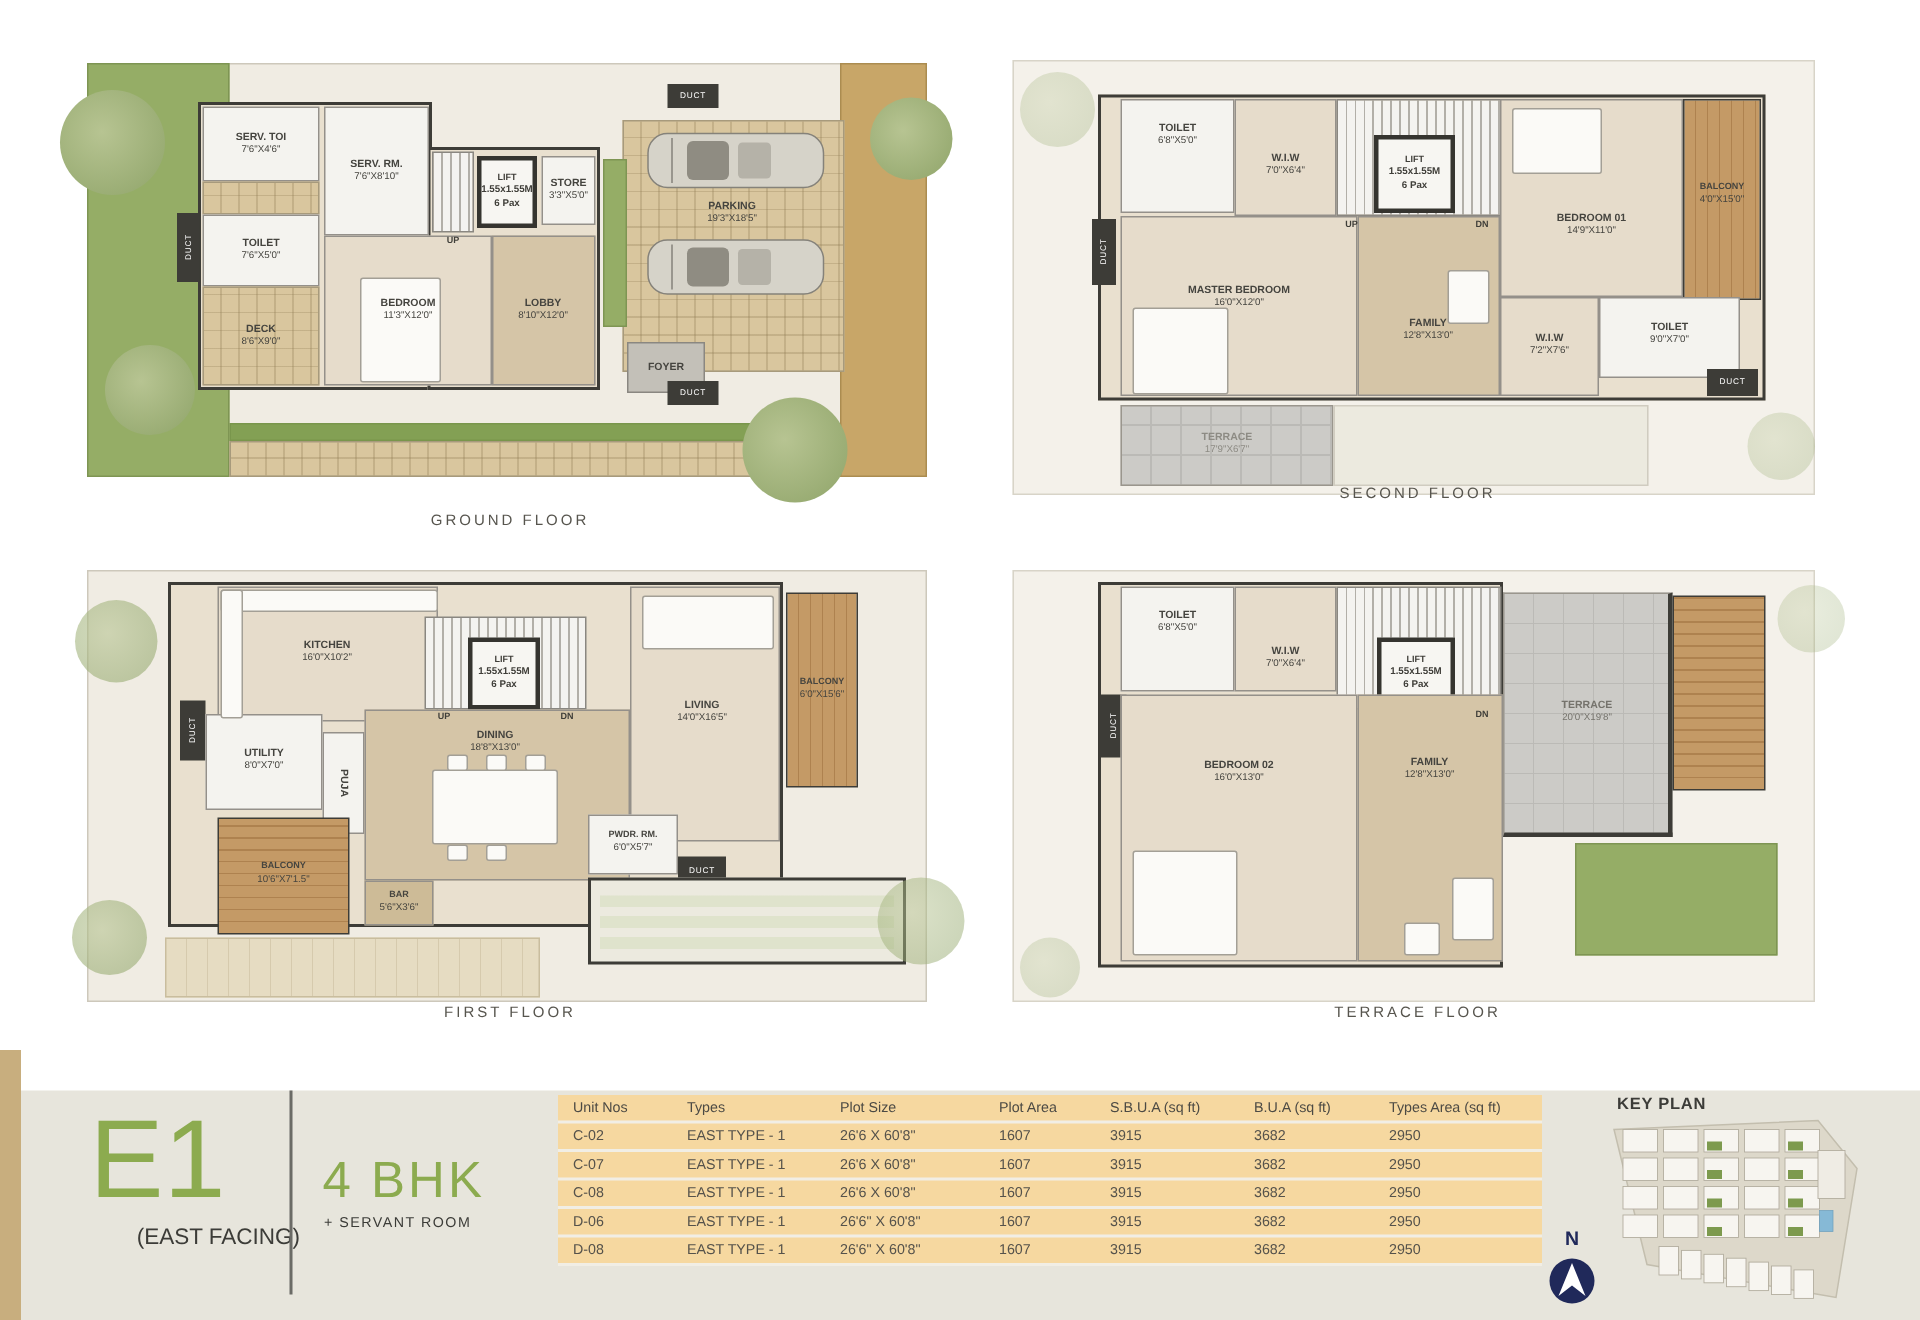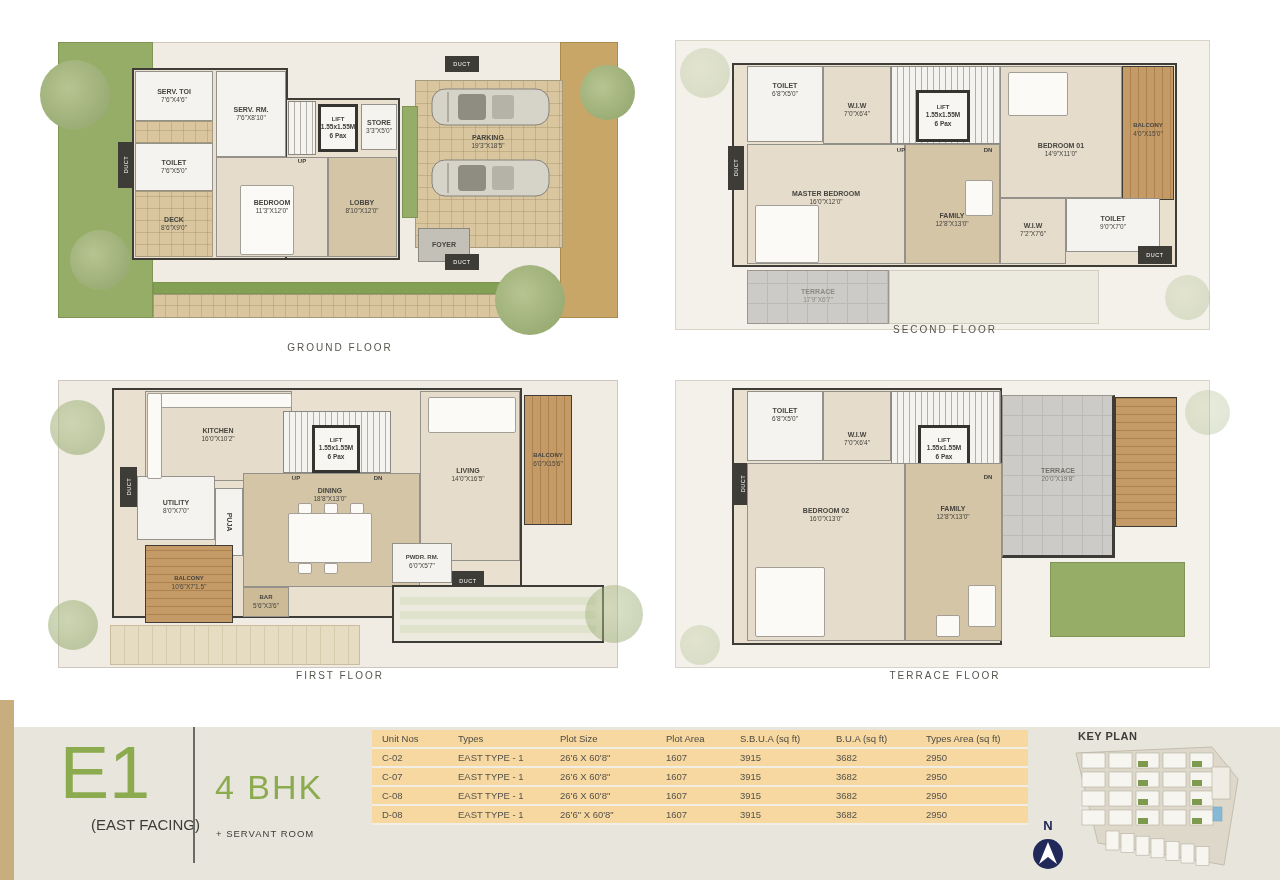--- a/index.html
+++ b/index.html
@@ -51,21 +51,21 @@
   
   .bottom-panel{position:absolute;left:14px;top:727px;width:1266px;height:153px;background:#e7e5dc;}
   .tan-block{position:absolute;left:0;top:700px;width:14px;height:180px;background:#c8ae7e;}
   .unit-code{position:absolute;left:30px;top:734px;width:150px;text-align:center;
              font-size:74px;line-height:78px;color:#8cab4f;}
   .unit-facing{position:absolute;left:10px;top:816px;width:190px;text-align:right;
                font-size:15px;color:#3c3c38;}
   .vdivider{position:absolute;left:193px;top:727px;width:2px;height:136px;background:#6b6b66;}
   .unit-bhk{position:absolute;left:205px;top:768px;width:150px;text-align:left;padding-left:10px;
             font-size:34px;letter-spacing:2px;color:#8cab4f;}
-  .unit-sub{position:absolute;left:216px;top:828px;font-size:9.5px;letter-spacing:1px;color:#3c3c38;}
+  .unit-sub{position:absolute;left:216px;top:810px;font-size:9.5px;letter-spacing:1px;color:#3c3c38;}
   .unit-table-wrap{position:absolute;left:372px;top:730px;width:558px;}
   table.unit-table{border-collapse:collapse;width:558px;background:#f6d8a0;table-layout:fixed;}
   .unit-table th,.unit-table td{font-size:9.5px;color:#55524b;text-align:left;
       padding:3px 4px 3px 10px;border-bottom:2px solid #f1eee5;font-weight:normal;
       white-space:nowrap;overflow:hidden;}
   .unit-table th{color:#4c4a44;}
   .keyplan-title{position:absolute;left:1078px;top:730px;font-size:11px;font-weight:bold;
                  letter-spacing:.5px;color:#3c3c38;}
   .north-n{position:absolute;left:1034px;top:818px;width:28px;text-align:center;
            font-size:13px;font-weight:bold;color:#20295a;}
@@ -409,20 +409,29 @@
           <td>26'6 X 60'8"</td>
           <td>1607</td>
           <td>3915</td>
           <td>3682</td>
           <td>2950</td>
         </tr>
         <tr>
           <td>C-08</td>
           <td>EAST TYPE - 1</td>
           <td>26'6 X 60'8"</td>
+          <td>1607</td>
+          <td>3915</td>
+          <td>3682</td>
+          <td>2950</td>
+        </tr>
+        <tr>
+          <td>D-06</td>
+          <td>EAST TYPE - 1</td>
+          <td>26'6" X 60'8"</td>
           <td>1607</td>
           <td>3915</td>
           <td>3682</td>
           <td>2950</td>
         </tr>
         <tr>
           <td>D-08</td>
           <td>EAST TYPE - 1</td>
           <td>26'6" X 60'8"</td>
           <td>1607</td>

